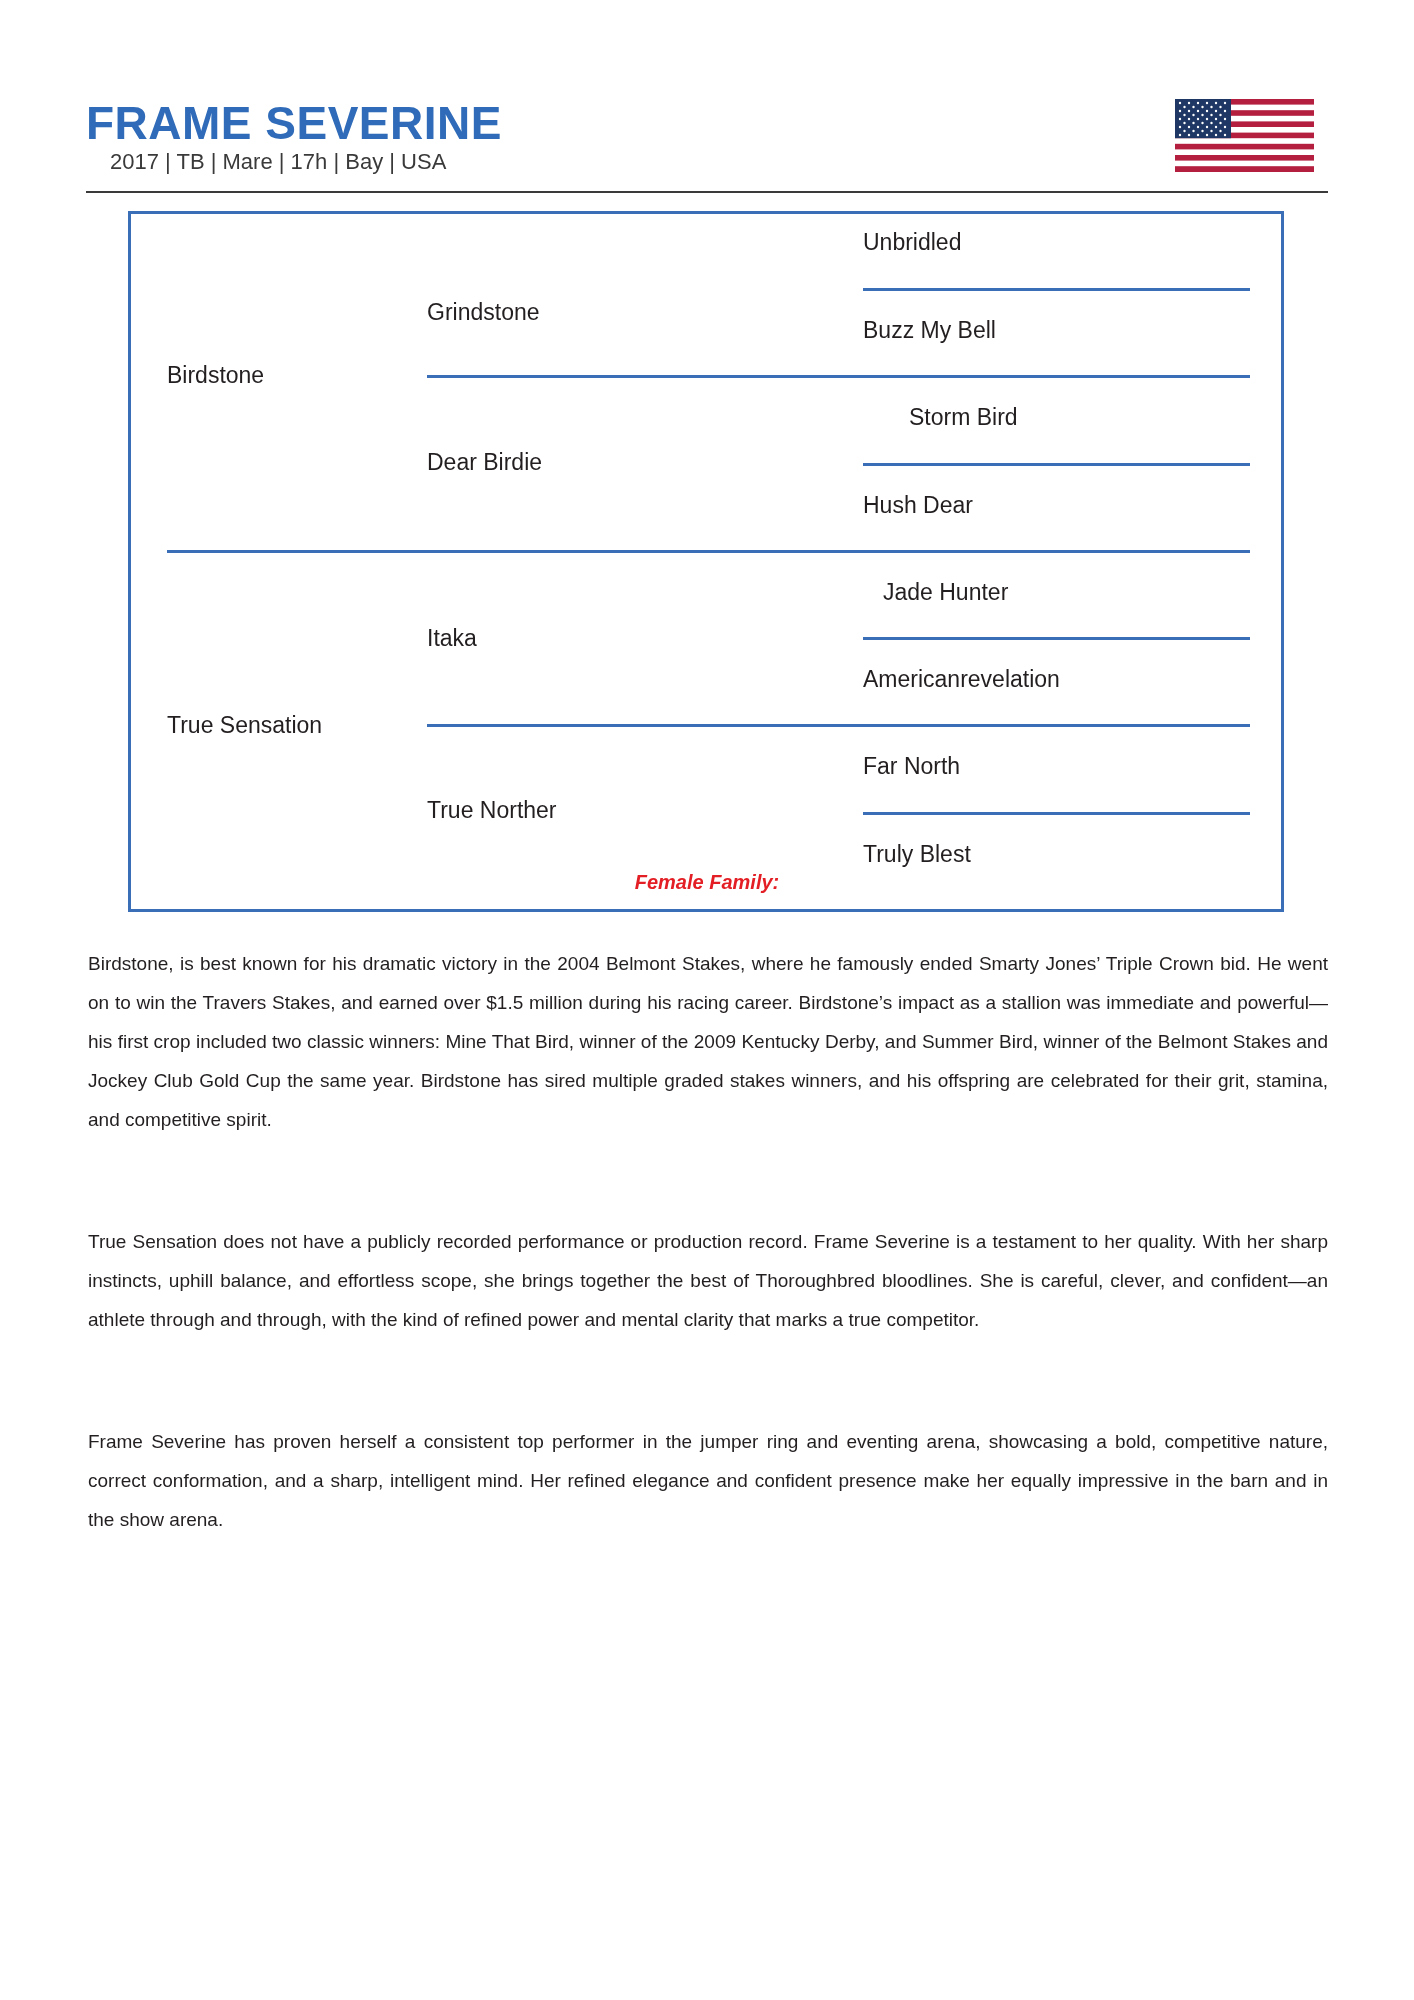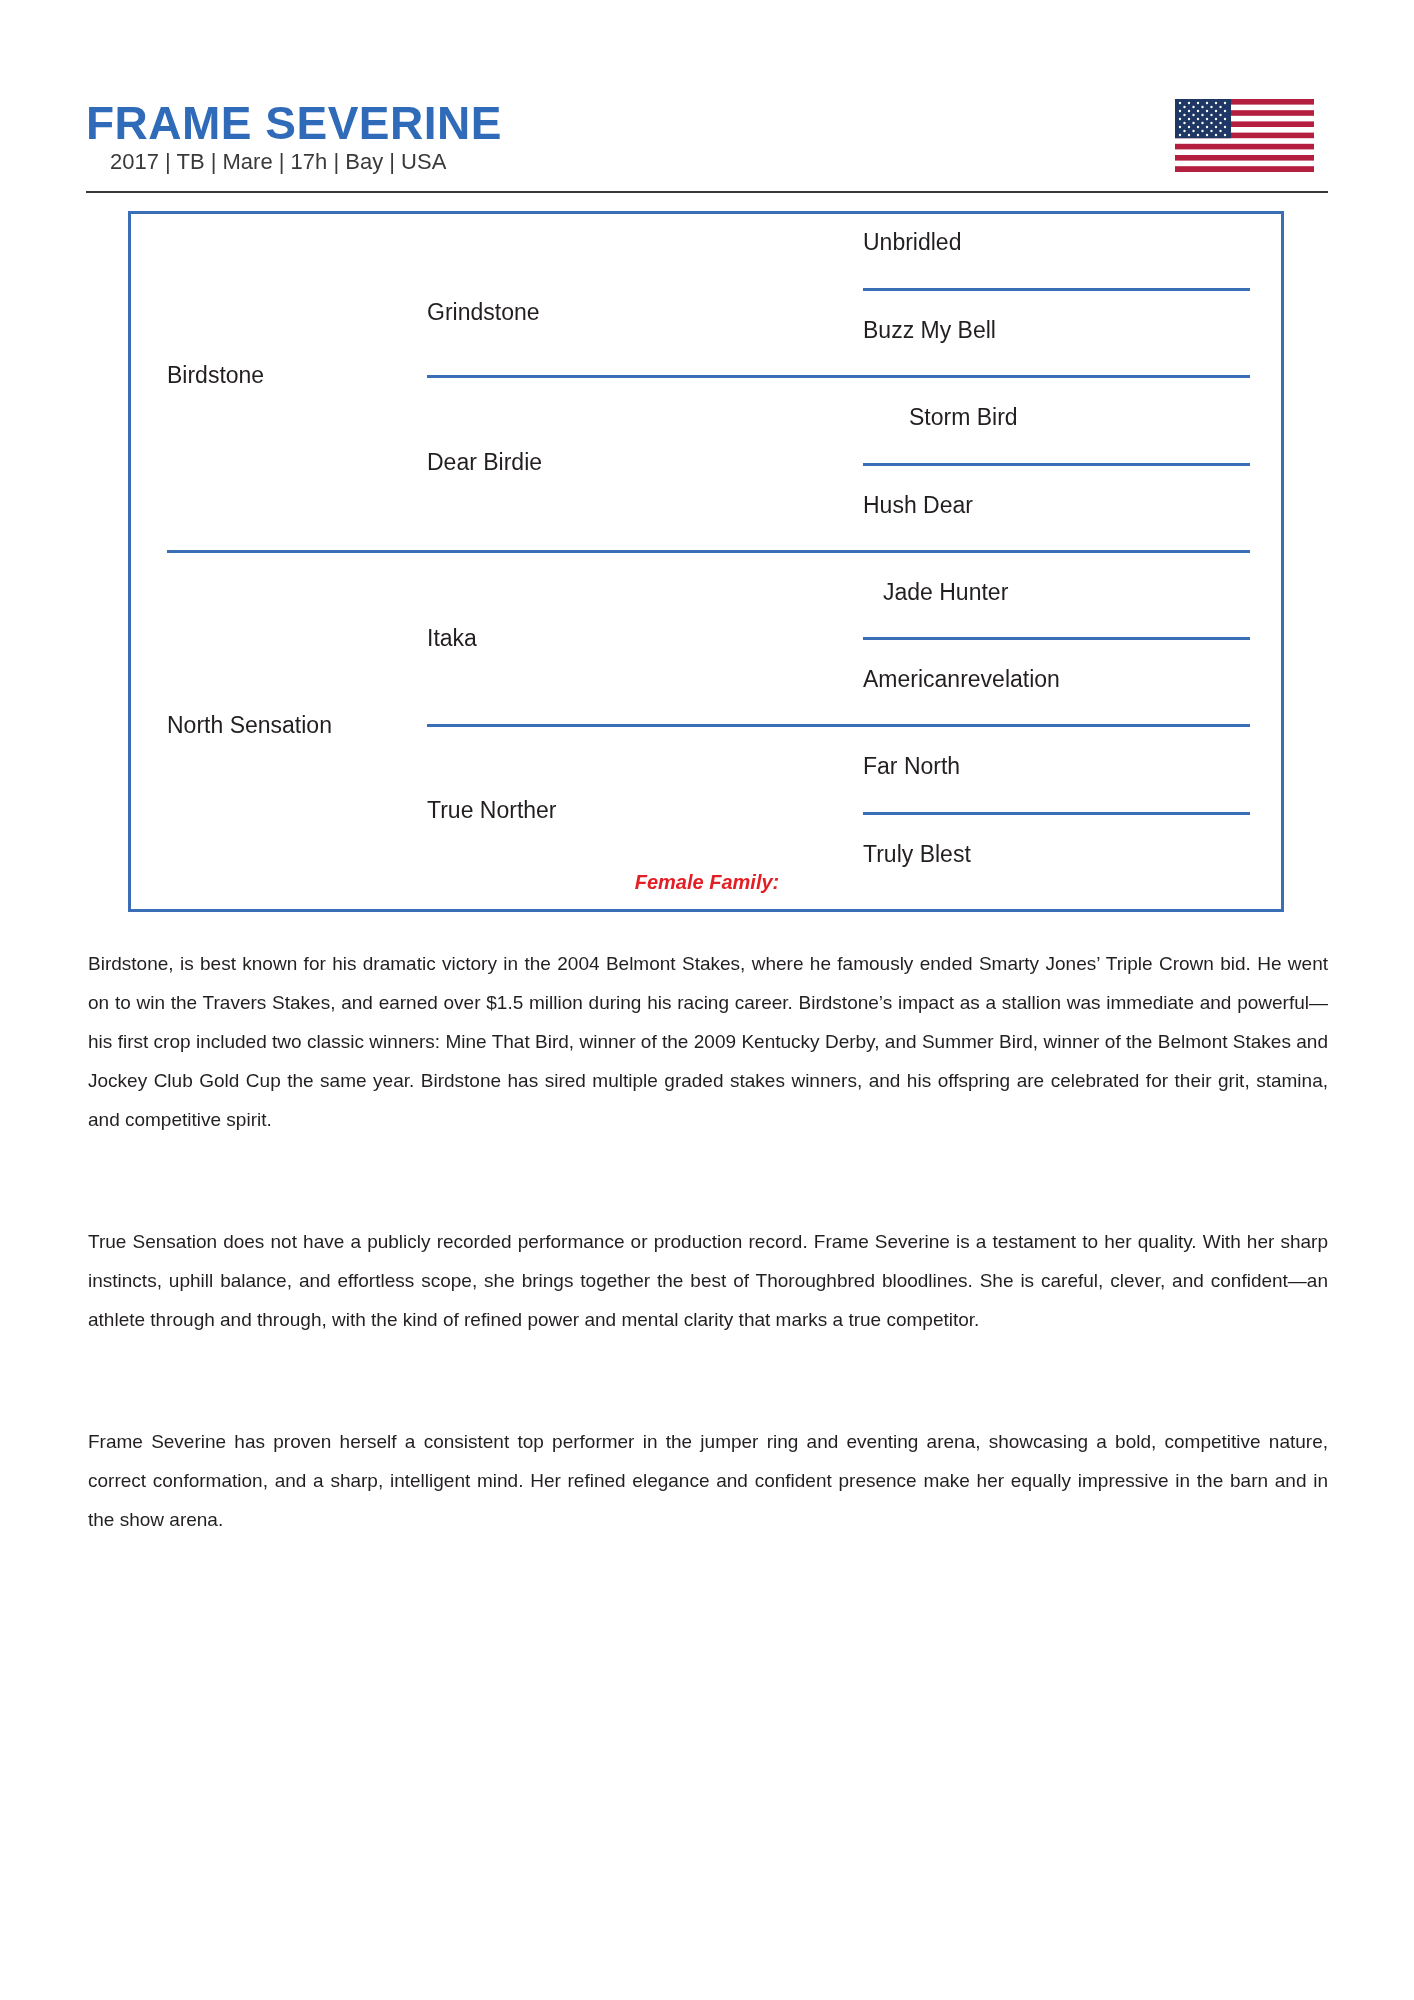--- a/index.html
+++ b/index.html
@@ -95,21 +95,21 @@
       <circle cx="23" cy="36" r="1.2"></circle>
       <circle cx="32" cy="36" r="1.2"></circle>
       <circle cx="41" cy="36" r="1.2"></circle>
       <circle cx="50" cy="36" r="1.2"></circle>
   </g>
 </svg>
 
 <div class="pedigree-box"></div>
 
 <div class="ped-name" style="left:167px; top:364px;">Birdstone</div>
-<div class="ped-name" style="left:167px; top:714px;">North Sensation</div>
+<div class="ped-name" style="left:167px; top:714px;">True Sensation</div>
 <div class="ped-line" style="left:167px; top:550px; width:1083px;"></div>
 
 <div class="ped-name" style="left:427px; top:277px;margin-top:24px;">Grindstone</div>
 <div class="ped-name" style="left:427px; top:451px;">Dear Birdie</div>
 <div class="ped-line" style="left:427px; top:375px; width:823px;"></div>
 
 <div class="ped-name" style="left:427px; top:627px;">Itaka</div>
 <div class="ped-name" style="left:427px; top:799px;">True Norther</div>
 <div class="ped-line" style="left:427px; top:724px; width:823px;"></div>
 

